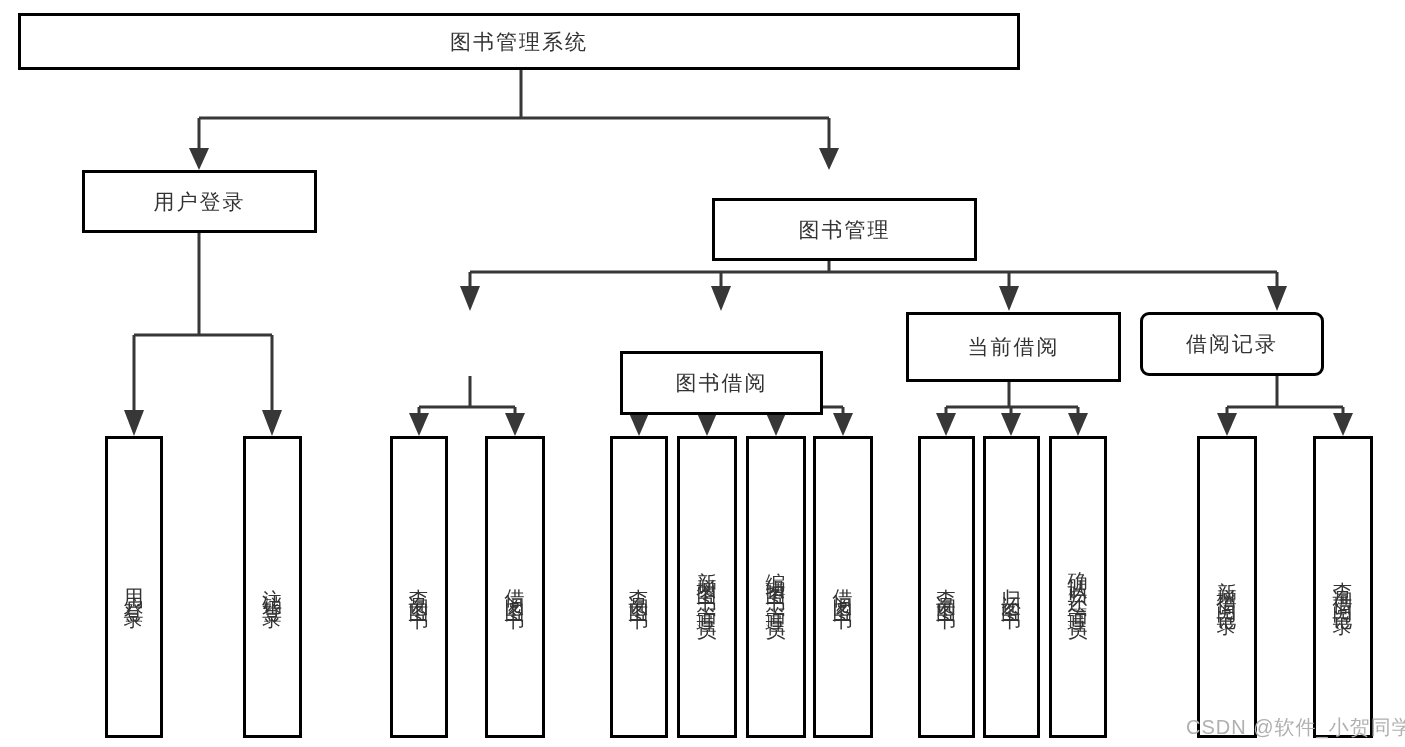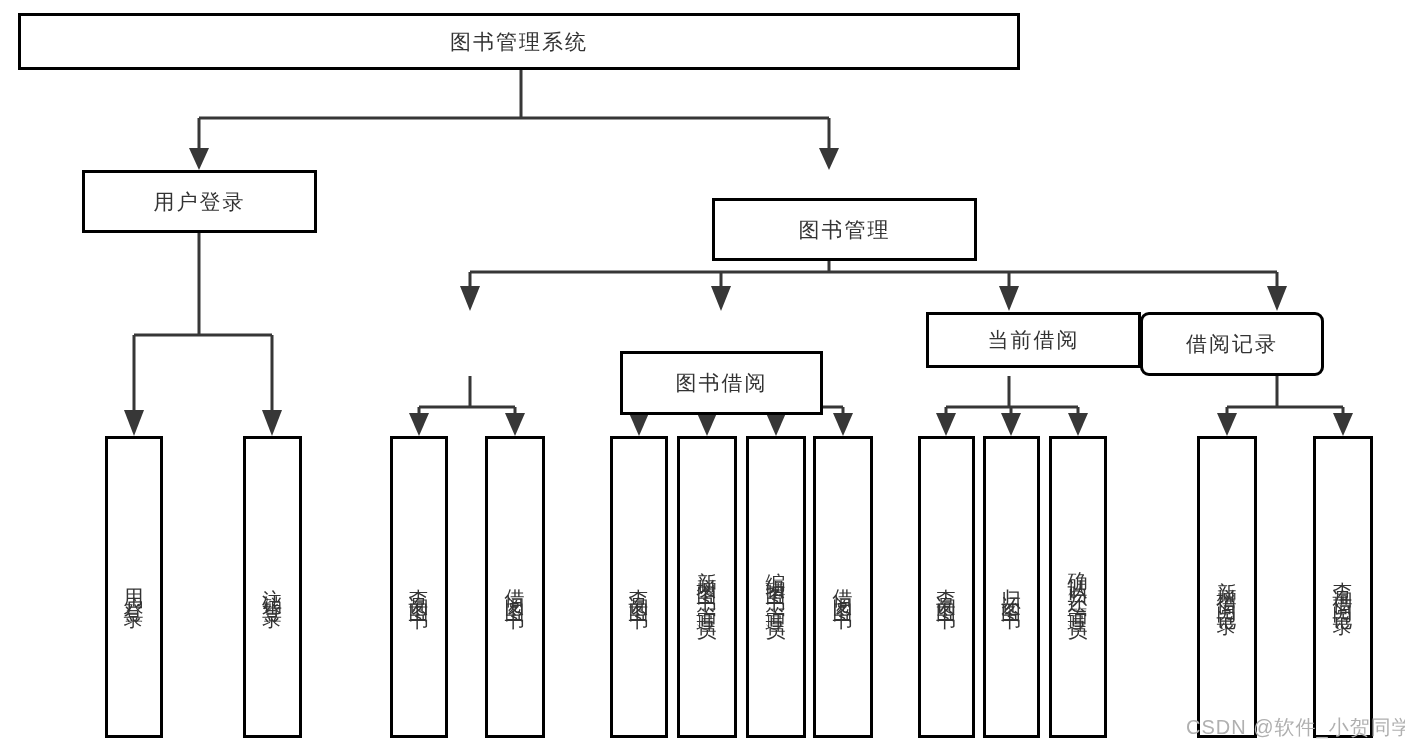--- a/index.html
+++ b/index.html
@@ -35,21 +35,21 @@
     line-height: 1;
   }
   
   .n-root            { left: 18px;   top: 13px;  width: 1002px; height: 57px; }
   
   .n-user-login      { left: 82px;   top: 170px; width: 235px;  height: 63px; }
   .n-book-mgmt       { left: 712px;  top: 170px; width: 265px;  height: 63px; margin-top: 28px; }
   
   .n-new-books       { left: 363px;  top: 312px; width: 214px;  height: 64px; }
   .n-book-borrow     { left: 620px;  top: 312px; width: 203px;  height: 64px; margin-top: 39px; }
-  .n-current-borrow  { left: 926px;  top: 312px; width: 215px;  height: 56px; }
+  .n-current-borrow  { left: 906px;  top: 312px; width: 215px;  height: 70px; }
   .n-borrow-records  { left: 1140px; top: 312px; width: 184px;  height: 64px; border-radius: 9px; }
   
   .leaf { top: 436px; height: 302px; }
   .l-login       { left: 105px;  width: 58px; }
   .l-logout      { left: 243px;  width: 59px; }
   .l-nb-query    { left: 390px;  width: 58px; }
   .l-nb-borrow   { left: 485px;  width: 60px; }
   .l-bb-query    { left: 610px;  width: 58px; }
   .l-bb-add      { left: 677px;  width: 60px; }
   .l-bb-edit     { left: 746px;  width: 60px; }

